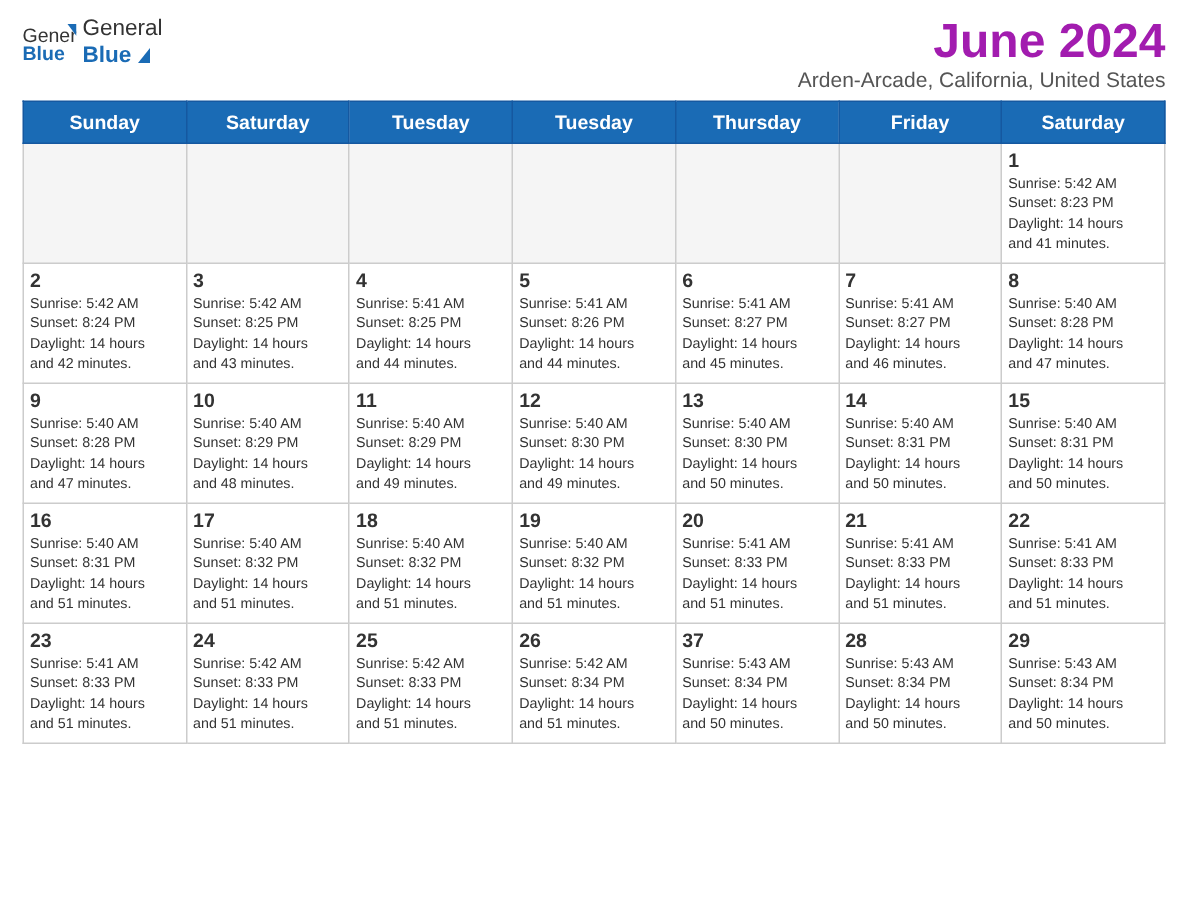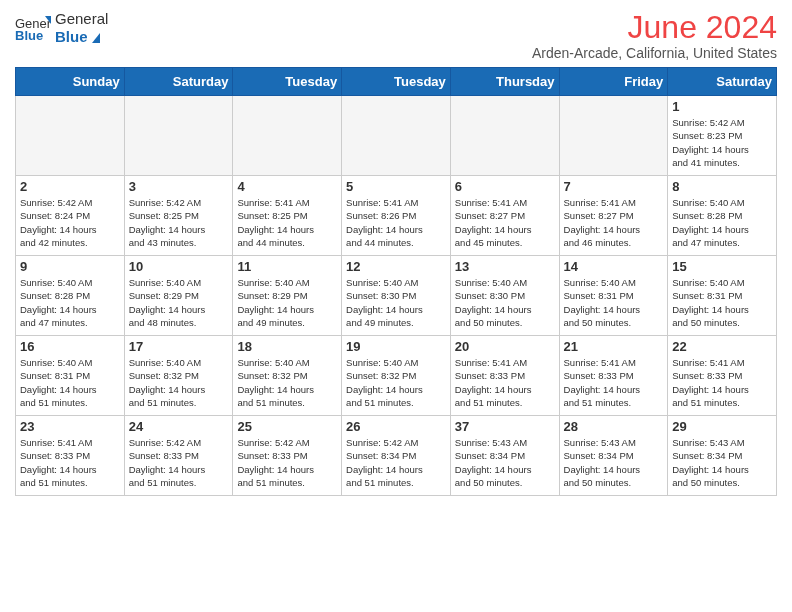--- a/index.html
+++ b/index.html
@@ -23,41 +23,41 @@
     }
     .logo-icon {
       width: 36px;
       height: 28px;
     }
     .title-block {
       text-align: right;
     }
     .month-title {
       font-size: 32px;
-      color: #ef4444;
-      font-weight: normal;
+      color: #a21caf;
+      font-weight: bold;
       line-height: 1.1;
     }
     .location {
       font-size: 14px;
       color: #555;
       text-align: center;
     }
     .calendar {
       width: 100%;
       border-collapse: collapse;
       border: 1px solid #ccc;
     }
     .calendar th {
       background: #1a6bb5;
       color: #fff;
       font-size: 13px;
       font-weight: bold;
       padding: 6px 4px;
-      text-align: right;
+      text-align: center;
       border: 1px solid #1558a0;
     }
     .calendar td {
       vertical-align: top;
       border: 1px solid #ccc;
       padding: 3px 4px;
       width: calc(100% / 7);
       background: #fff;
       height: 80px;
     }

